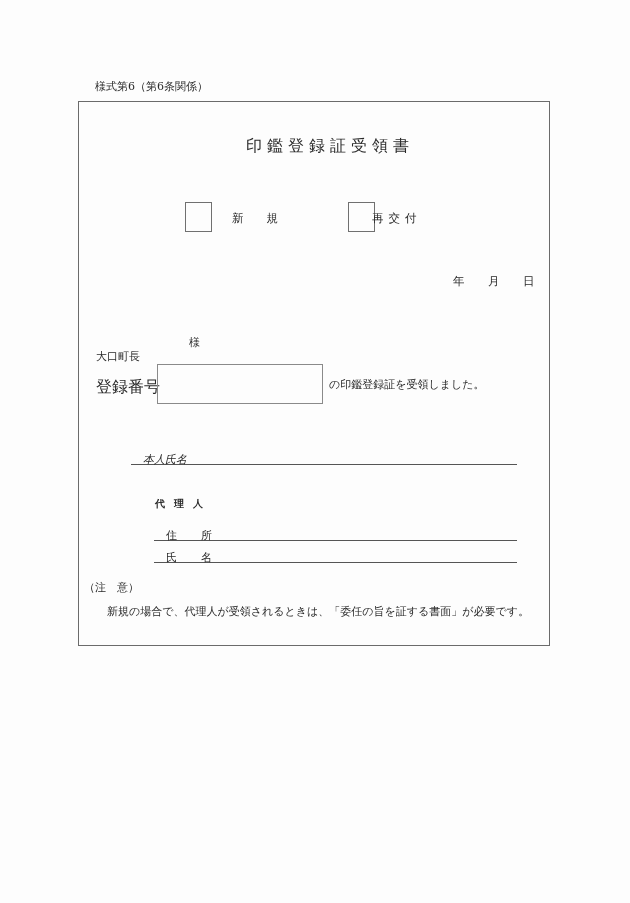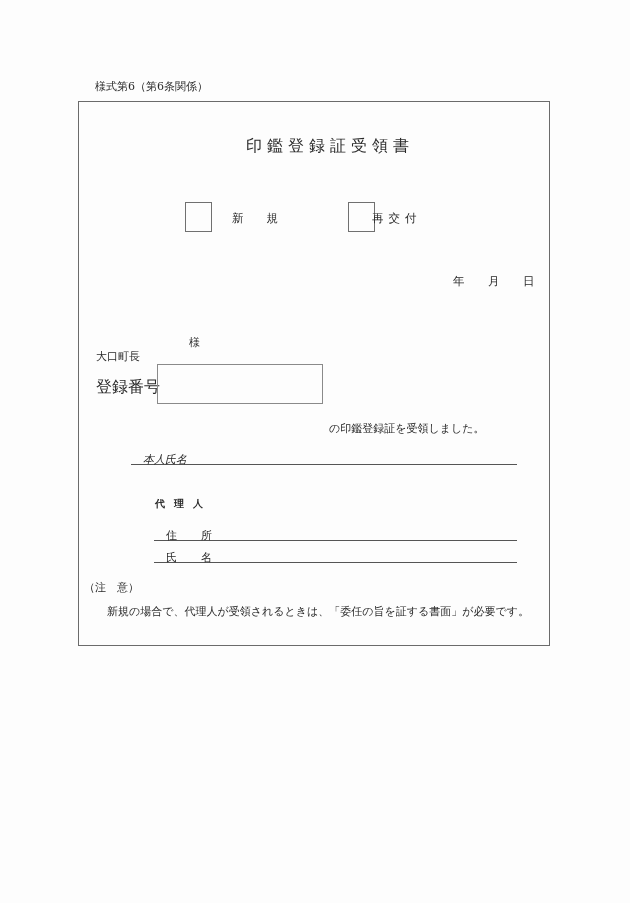--- a/index.html
+++ b/index.html
@@ -59,21 +59,21 @@
       left: 157px; top: 364px;
       width: 166px; height: 40px;
       border: 1.5px solid #8a8a8a;
       box-sizing: border-box;
       background: transparent;
       outline: none;
       font-size: 12px;
       font-family: "DejaVu Serif", "Liberation Serif", serif;
       padding: 0 6px;
     }
-    .reg-suffix { left: 329px; top: 377px; font-size: 11px; margin-top: 44px; }
+    .reg-suffix { left: 329px; top: 377px; font-size: 11px; }
     .sig-line {
       position: absolute;
       border-bottom: 1.5px solid #555;
       box-sizing: border-box;
     }
     .sig-self { left: 131px; top: 451px; width: 386px; height: 14px; }
     .sig-self-label { left: 143px; top: 452px; font-size: 11px; font-style: italic; }
     .agent-heading { left: 155px; top: 497px; font-size: 10px; letter-spacing: 9px; font-weight: bold; }
     .sig-addr { left: 154px; top: 527px; width: 363px; height: 14px; }
     .sig-addr-label { left: 166px; top: 528px; font-size: 11px; letter-spacing: 24px; }

